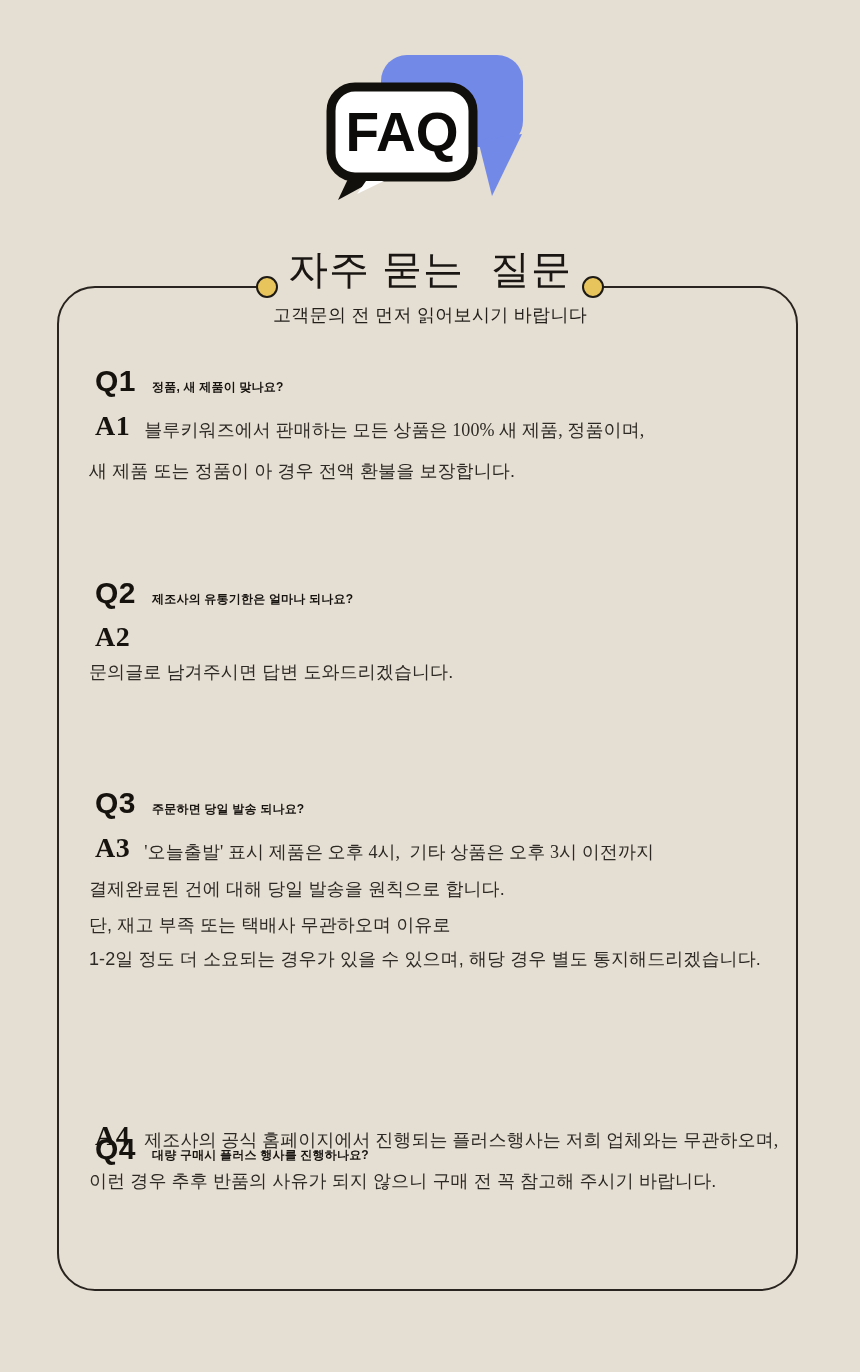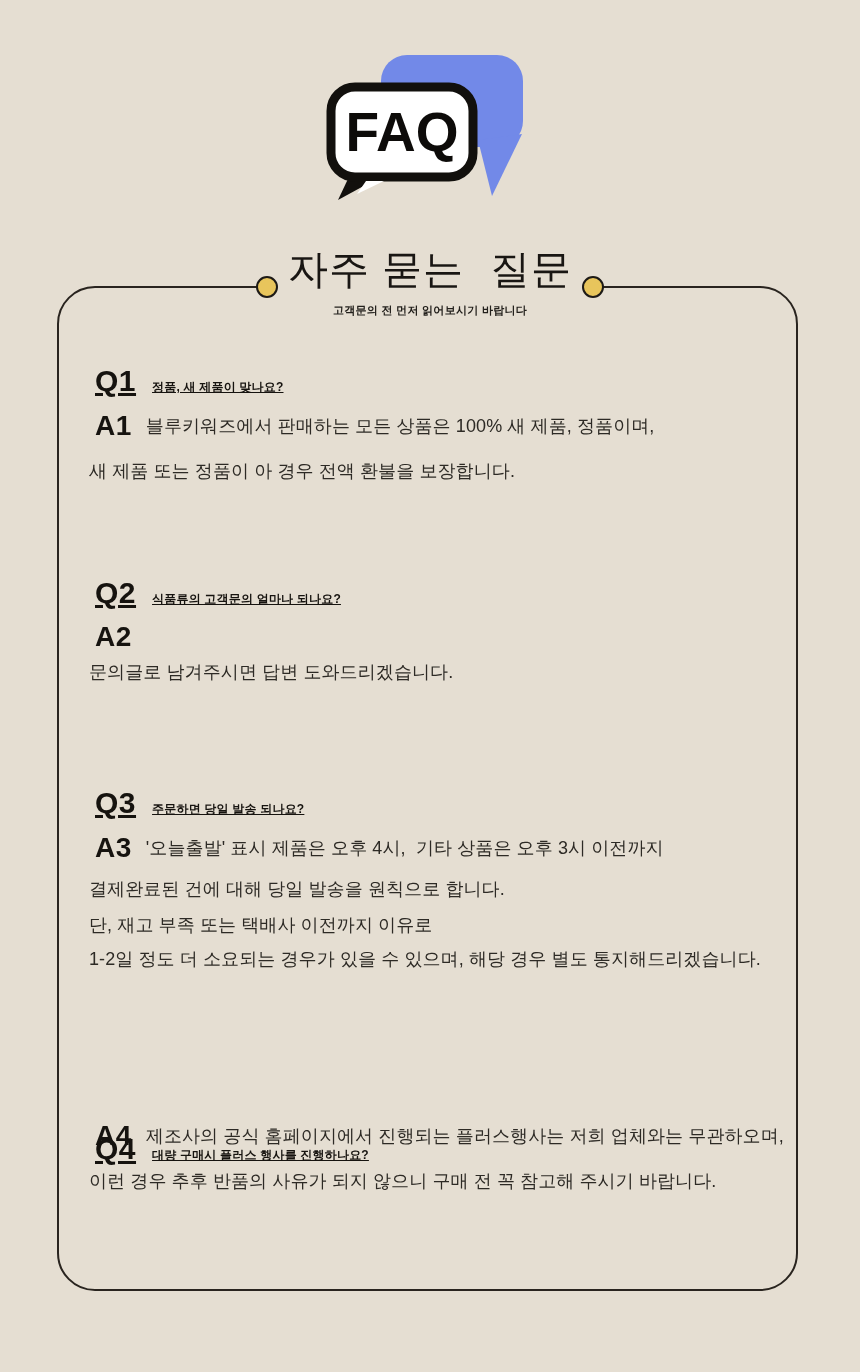--- a/index.html
+++ b/index.html
@@ -29,28 +29,28 @@
   .dot-right{left:582px;top:276px;}
 
   .title{
     position:absolute;left:0;top:247px;width:860px;text-align:center;
     font-size:40px;line-height:44px;color:#191613;letter-spacing:1px;
   }
   .title .bold{font-weight:400;}
   .title .light{font-weight:400;margin-left:26px;}
   .subtitle{
     position:absolute;left:0;top:303px;width:860px;text-align:center;
-    font-size:11px;font-weight:700;color:#23201c;letter-spacing:.3px;
+    font-size:18px;font-weight:400;color:#23201c;letter-spacing:.3px;
   }
 
   
-  .qrow{position:absolute;left:95px;display:flex;align-items:baseline;gap:16px;color:#16130f;text-decoration:underline;}
+  .qrow{position:absolute;left:95px;display:flex;align-items:baseline;gap:16px;color:#16130f;}
   .qlabel{font-size:30px;font-weight:800;letter-spacing:.5px;}
   .qtext{font-size:12px;font-weight:700;letter-spacing:.2px;}
-  .arow{position:absolute;left:95px;display:flex;align-items:center;gap:14px;}
+  .arow{position:absolute;left:95px;display:flex;align-items:flex-end;gap:14px;font-family:Liberation Serif, serif;}
   .alabel{font-size:28px;font-weight:800;color:#16130f;letter-spacing:.5px;}
   .atext,.aline{font-size:18px;font-weight:400;color:#2d2a25;white-space:pre;letter-spacing:.1px;}
   .aline{position:absolute;left:89px;}
 </style>
 </head>
 <body>
 
 <div class="stage">
 
   <div class="logo">
@@ -82,39 +82,39 @@
     <div class="arow" style="top:410px">
       <span class="alabel">A1</span>
       <span class="atext">블루키워즈에서 판매하는 모든 상품은 100% 새 제품, 정품이며,</span>
     </div>
     <div class="aline" style="top:459px">새 제품 또는 정품이 아 경우 전액 환불을 보장합니다.</div>
   </div>
 
   <div>
     <div class="qrow" style="top:576px">
       <span class="qlabel">Q2</span>
-      <span class="qtext">식품류의 고객문의 얼마나 되나요?</span>
+      <span class="qtext">제조사의 유통기한은 얼마나 되나요?</span>
     </div>
     <div class="arow" style="top:621px">
       <span class="alabel">A2</span>
     </div>
     <div class="aline" style="top:660px">문의글로 남겨주시면 답변 도와드리겠습니다.</div>
   </div>
 
   <div>
     <div class="qrow" style="top:786px">
       <span class="qlabel">Q3</span>
       <span class="qtext">주문하면 당일 발송 되나요?</span>
     </div>
     <div class="arow" style="top:832px">
       <span class="alabel">A3</span>
       <span class="atext">'오늘출발' 표시 제품은 오후 4시,  기타 상품은 오후 3시 이전까지</span>
     </div>
     <div class="aline" style="top:877px">결제완료된 건에 대해 당일 발송을 원칙으로 합니다.</div>
-    <div class="aline" style="top:913px">단, 재고 부족 또는 택배사 이전까지 이유로</div>
+    <div class="aline" style="top:913px">단, 재고 부족 또는 택배사 무관하오며 이유로</div>
     <div class="aline" style="top:947px">1-2일 정도 더 소요되는 경우가 있을 수 있으며, 해당 경우 별도 통지해드리겠습니다.</div>
   </div>
 
   <div>
     <div class="qrow" style="top:1132px">
       <span class="qlabel">Q4</span>
       <span class="qtext">대량 구매시 플러스 행사를 진행하나요?</span>
     </div>
     <div class="arow" style="top:1120px">
       <span class="alabel">A4</span>

